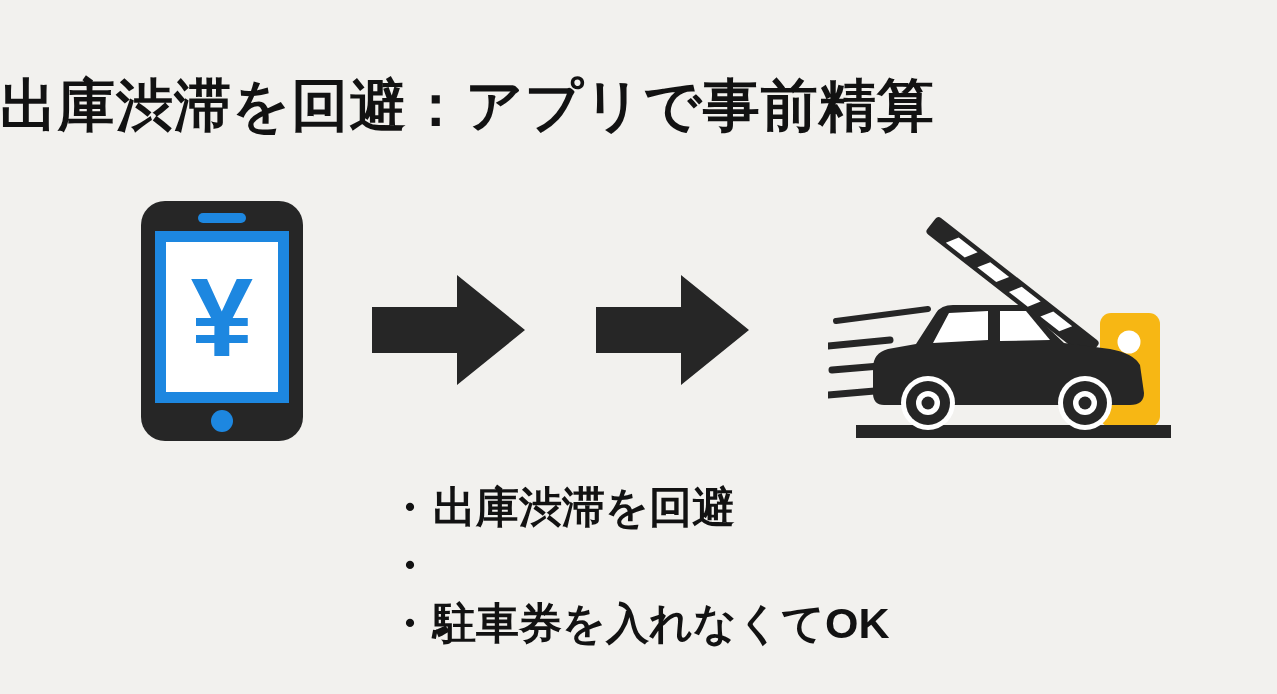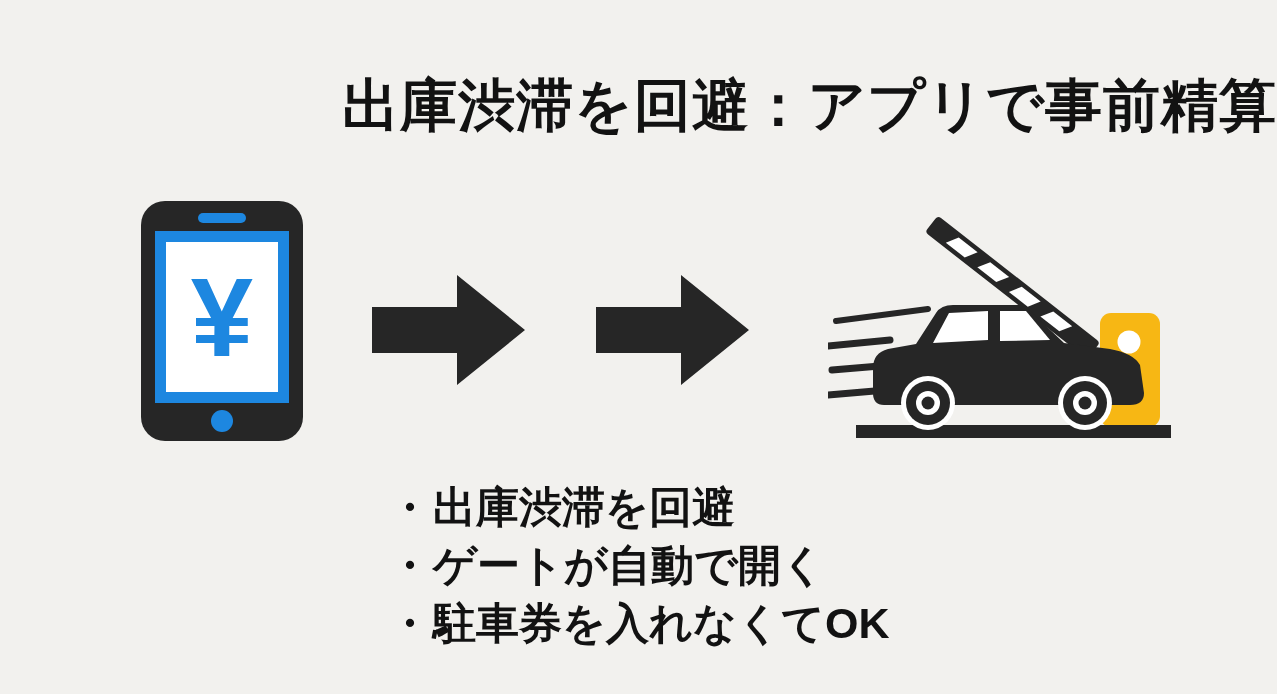--- a/index.html
+++ b/index.html
@@ -8,21 +8,21 @@
     background: var(--bg, #f2f1ee);
     font-family: "Liberation Sans", sans-serif;
     position: relative;
     overflow: hidden;
   }
   .page { position: absolute; inset: 0; }
 
   .title {
     position: absolute;
     top: 68px; left: 0; right: 0;
-    text-align: right;
+    text-align: left;
     font-size: 57px;
     font-weight: 700;
     letter-spacing: 1px;
     color: var(--text, #121212);
     white-space: nowrap;
   }
 
   .icon-abs { position: absolute; }
   #phone-svg  { left: 140px; top: 200px; }
   #arrow1-svg { left: 372px; top: 267px; }
@@ -124,21 +124,20 @@
     </g>
   </svg>
 
   <ul class="bullets">
     <li>
       <span class="bullet-marker">・</span>
       <span>出庫渋滞を回避</span>
     </li>
     <li>
       <span class="bullet-marker">・</span>
-      <span>ゲートが自動で開く</span>
     </li>
     <li>
       <span class="bullet-marker">・</span>
       <span>駐車券を入れなくてOK</span>
     </li>
   </ul>
 
 </div>
 
 </body></html>

